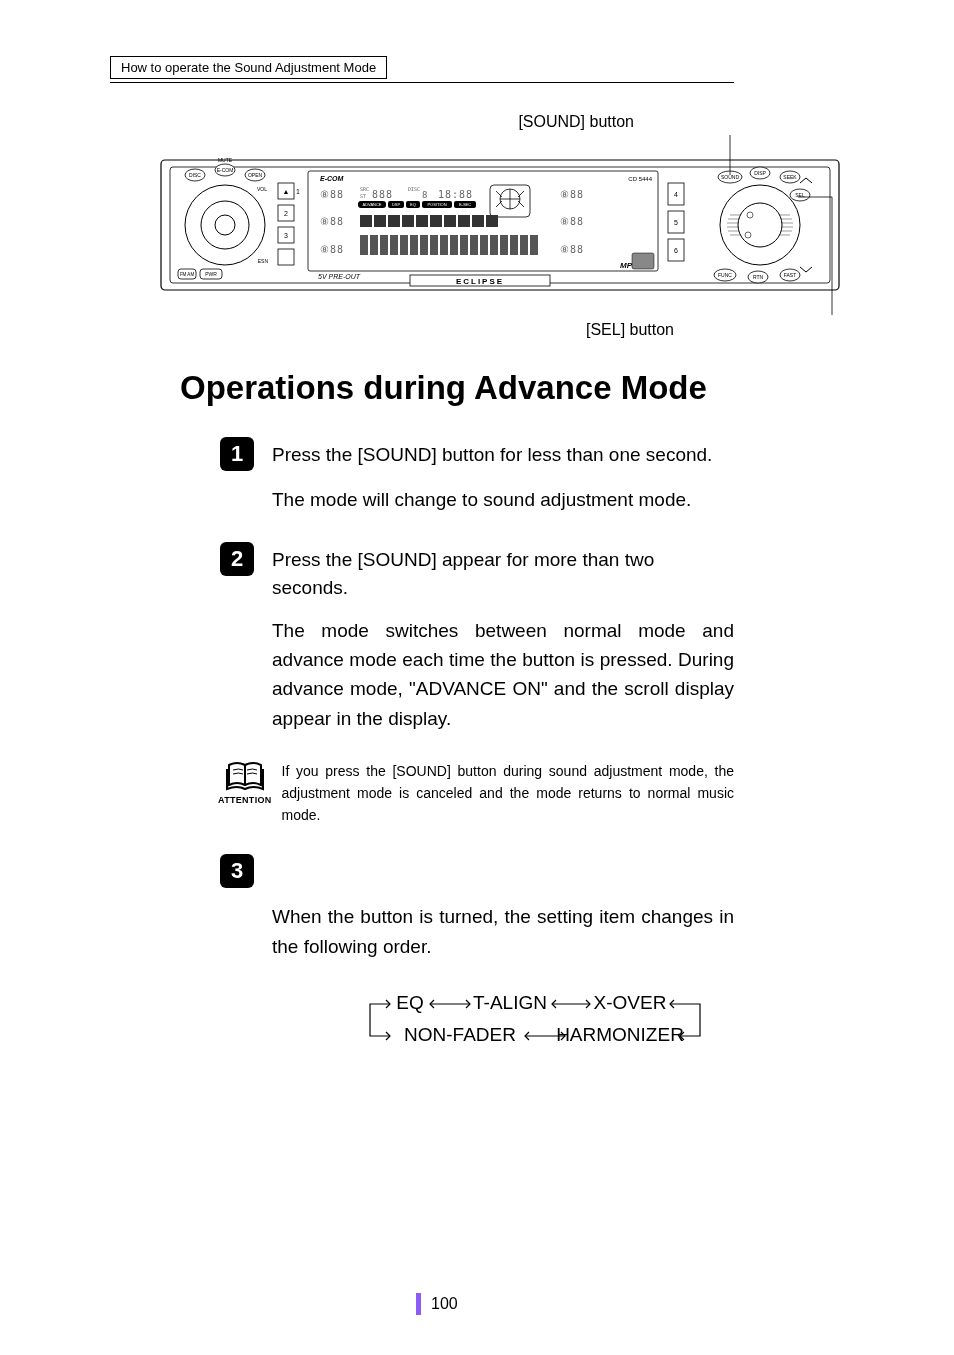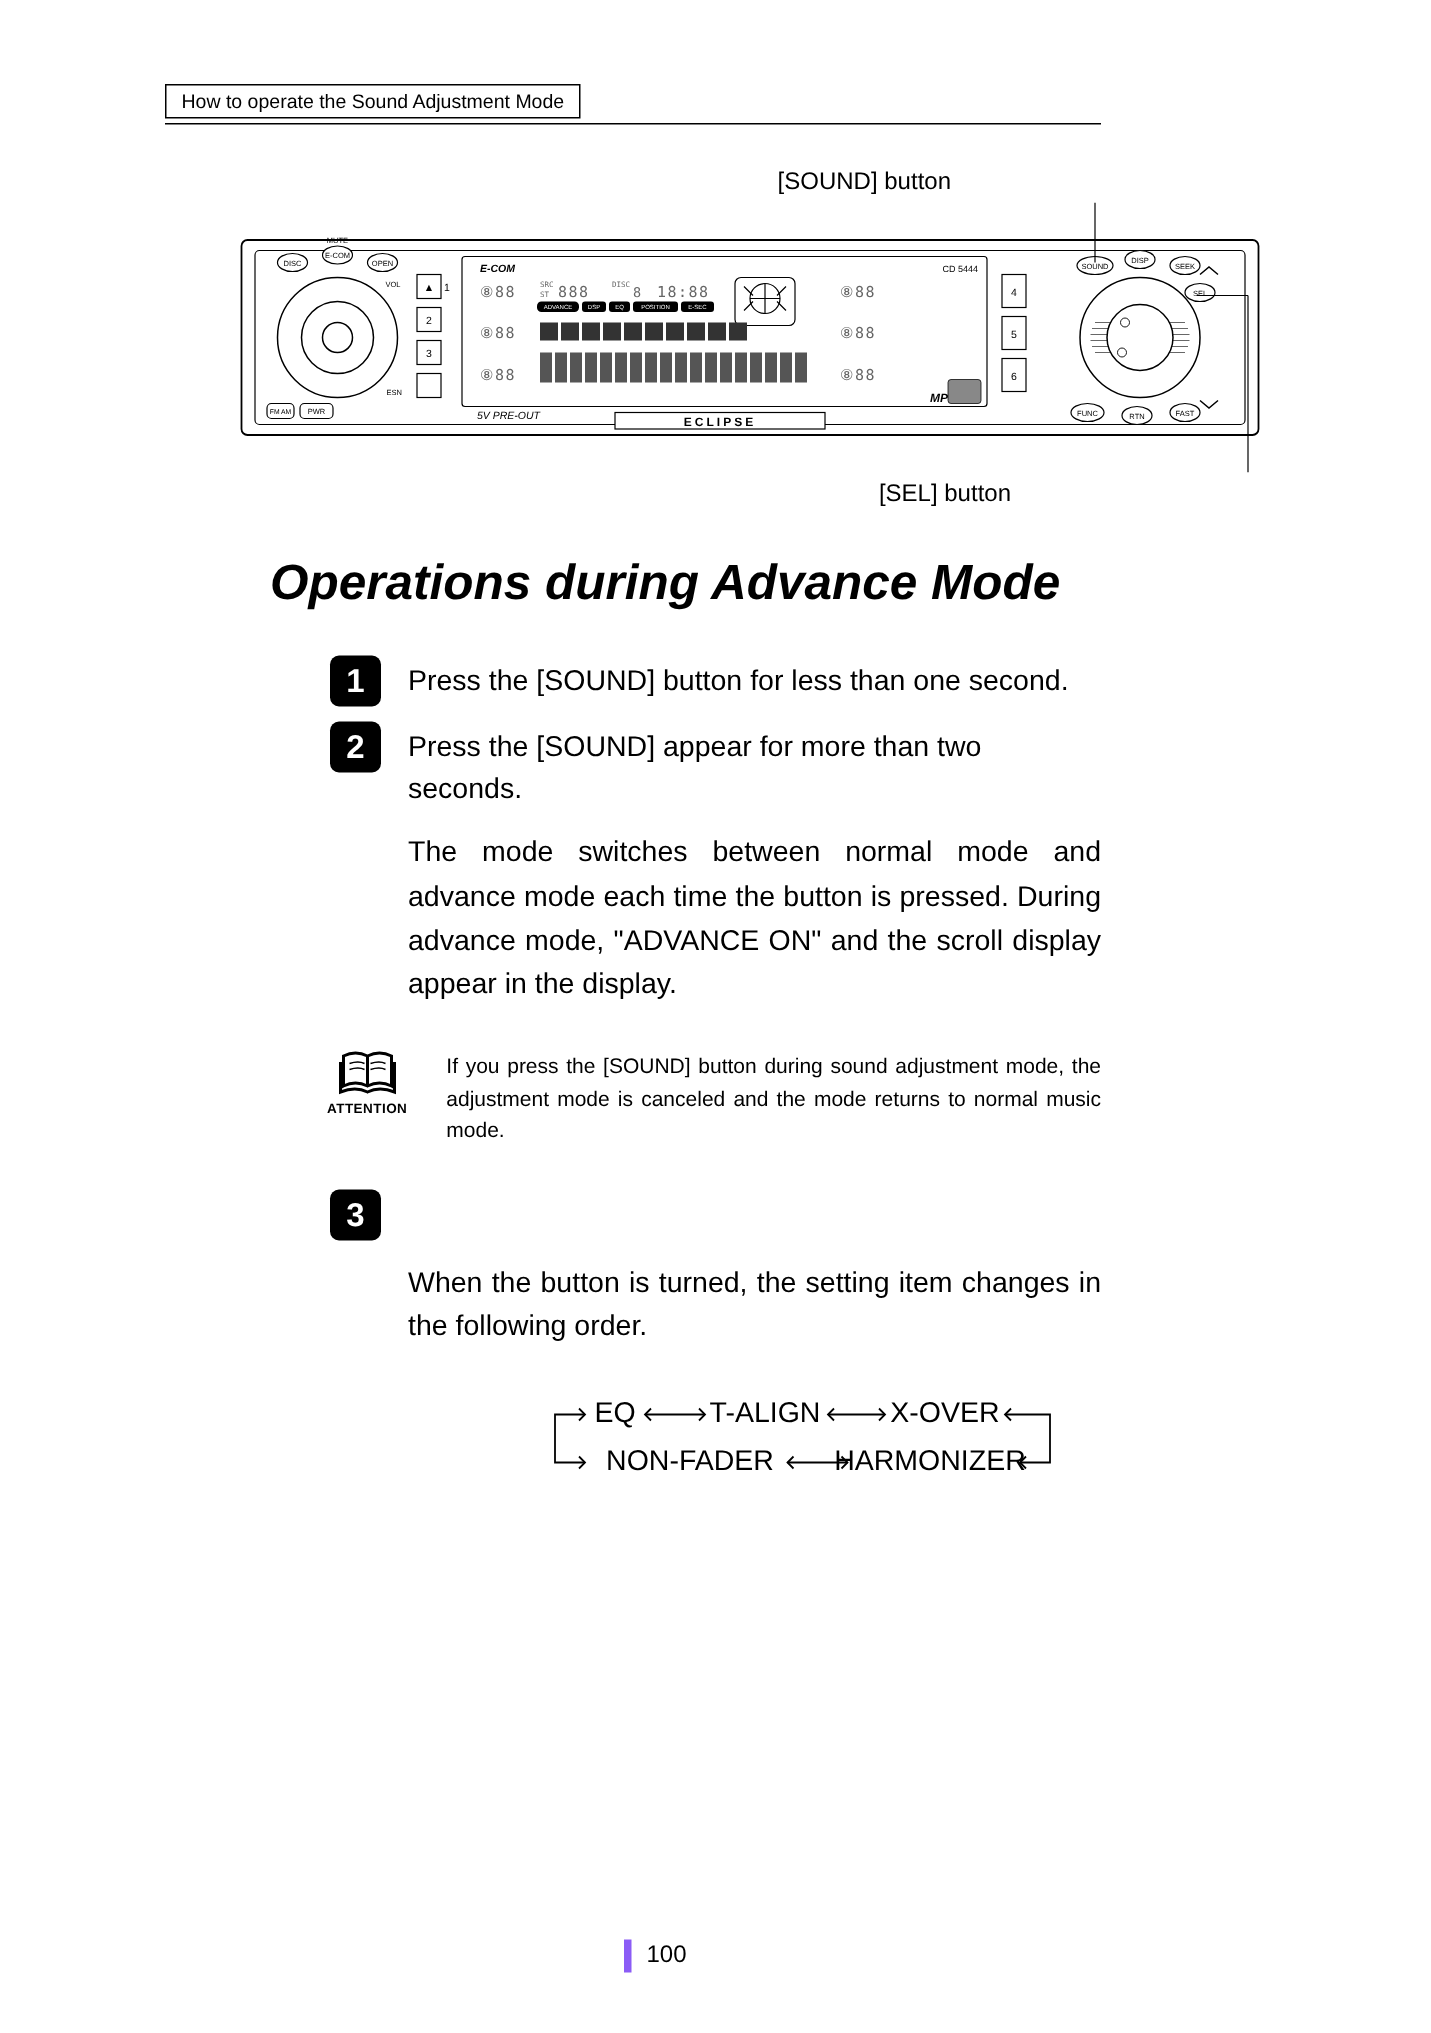--- a/index.html
+++ b/index.html
@@ -46,21 +46,20 @@
     text-align: right;
     font-size: 16px;
     padding-right: 60px;
     margin-top: 6px;
     margin-bottom: 30px;
   }
   .section-title {
     display: flex;
     align-items: flex-start;
     margin: 0 0 30px 50px;
-    font-style: italic;
   }
   .section-title .bar {
     width: 8px;
     background: #000;
     margin-right: 12px;
   }
   .section-title h1 {
     margin: 0;
     font-size: 33px;
     font-weight: bold;
@@ -96,21 +95,21 @@
     line-height: 1.55;
     text-align: justify;
   }
   .attention-row {
     display: flex;
     align-items: flex-start;
     margin: 0 0 28px 108px;
   }
   .attention-icon {
     flex: 0 0 50px;
-    margin-right: 26px;
+    margin-right: 10px;
     text-align: center;
   }
   .attention-icon svg { display: block; margin: 0 auto; }
   .attention-label {
     font-size: 9px;
     font-weight: bold;
     letter-spacing: 0.3px;
     margin-top: 2px;
   }
   .attention-text {
@@ -324,20 +323,21 @@
   <div class="section-title">
     <div class="bar"></div>
     <h1>Operations during Advance Mode</h1>
   </div>
 
   
   <div class="step">
     <div class="step-num">1</div>
     <div class="step-instruction">Press the [SOUND] button for less than one second.</div>
   </div>
+  <div class="step-body">The mode will change to sound adjustment mode.</div>
 
   
   <div class="step">
     <div class="step-num">2</div>
     <div class="step-instruction">Press the [SOUND] appear for more than two seconds.</div>
   </div>
   <div class="step-body">The mode switches between normal mode and advance mode each time the button is pressed. During advance mode, "ADVANCE  ON" and the scroll display appear in the display.</div>
 
   
   <div class="attention-row">

